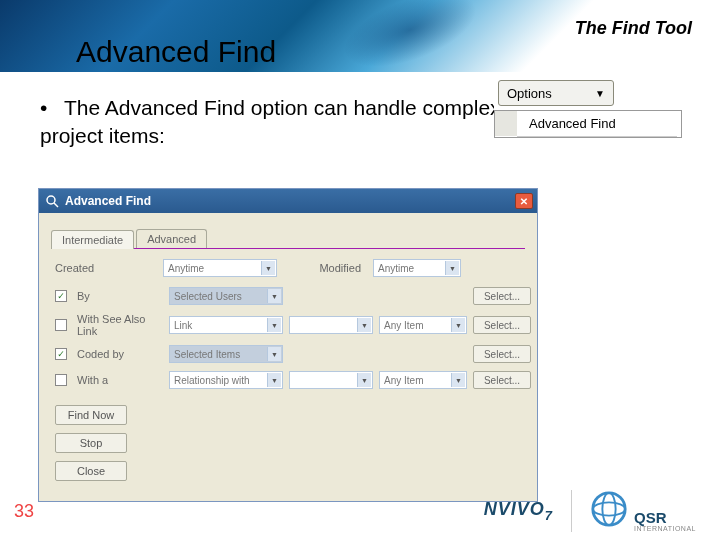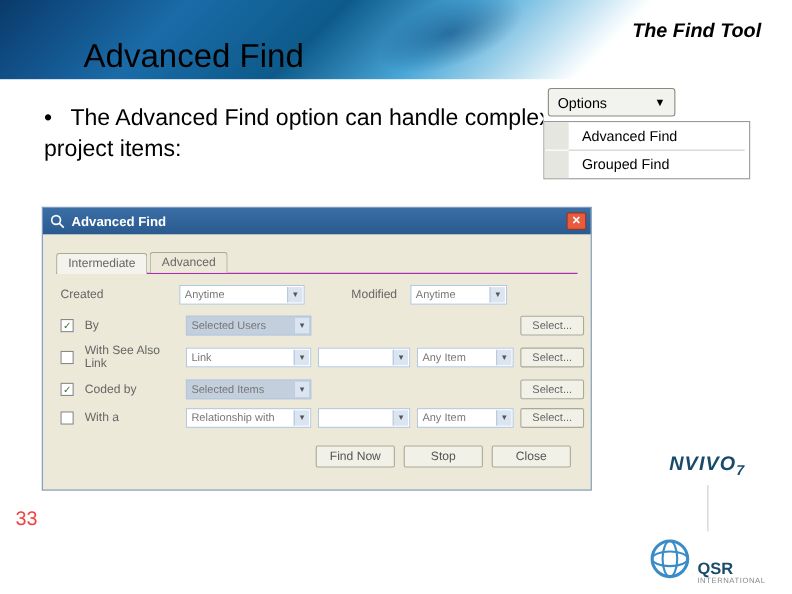--- a/index.html
+++ b/index.html
@@ -31,25 +31,25 @@
   .dd .arr { position: absolute; right: 1px; top: 1px; bottom: 1px; width: 14px; background: #dbe5f1; border-left: 1px solid #b5c8de; display: flex; align-items: center; justify-content: center; font-size: 7px; color: #555; }
   .dd.sel { background: #c3cfdd; }
   .tabs { display: flex; gap: 2px; margin: 6px 0 0 0; }
   .tab { padding: 3px 10px; border: 1px solid #a9a99a; border-bottom: none; background: #ece9d8; font-size: 11px; color: #666; border-radius: 3px 3px 0 0; }
   .tab.active { background: #f5f4ec; position: relative; top: 1px; }
   .tab-panel { border-top: 1px solid #a21caf; padding: 10px 4px 6px 4px; }
   .cb { width: 12px; height: 12px; border: 1px solid #888; background: #fff; display: inline-flex; align-items: center; justify-content: center; font-size: 9px; color: #2a7a2a; margin-right: 4px; }
   .criteria-row { display: grid; grid-template-columns: 16px 86px 114px 84px 88px 58px; gap: 6px; align-items: center; margin-bottom: 8px; }
   .top-row { display: grid; grid-template-columns: 102px 114px 84px 88px 58px; gap: 6px; align-items: center; margin-bottom: 10px; }
   .btn-sm { height: 18px; border: 1px solid #a9a99a; background: #f2f1e8; font-size: 10px; color: #666; display: flex; align-items: center; justify-content: center; border-radius: 2px; }
-  .btn-row { display: flex; gap: 8px; justify-content: flex-end; margin-top: 16px; padding-right: 2px; }
+  .btn-row { display: flex; gap: 8px; justify-content: flex-end; margin-top: 16px; padding-right: 2px; flex-direction: column; }
   .dlg-btn { width: 72px; height: 20px; border: 1px solid #a9a99a; background: #f2f1e8; font-size: 11px; color: #555; display: flex; align-items: center; justify-content: center; border-radius: 2px; }
   .footer { position: absolute; bottom: 8px; left: 0; right: 0; display: flex; align-items: center; }
   .page-num { margin-left: 14px; font-size: 18px; color: #ef4444; }
-  .logos { margin-left: auto; margin-right: 24px; display: flex; align-items: center; gap: 6px; flex-direction: column; }
+  .logos { margin-left: auto; margin-right: 24px; display: flex; align-items: center; gap: 18px; }
   .nvivo-logo { font-size: 18px; font-weight: bold; font-style: italic; color: #1a4a6a; letter-spacing: 1px; }
   .nvivo-logo .sub { font-size: 13px; vertical-align: sub; }
   .divider { width: 1px; height: 42px; background: #ccc; }
   .qsr-logo { display: flex; align-items: flex-end; gap: 6px; }
   .qsr-icon svg { width: 38px; height: 38px; }
   .qsr-txt { font-size: 15px; font-weight: bold; color: #1a4a6a; line-height: 1; }
   .qsr-sub { font-size: 7px; color: #888; letter-spacing: 0.5px; }
 </style>
 </head>
 <body>
@@ -67,21 +67,20 @@
 </div>
 
 <div class="options-panel">
   <div class="options-btn">
     <span>Options</span>
     <span class="chev">▼</span>
   </div>
   <div class="menu">
     <div class="menu-item">Advanced Find</div>
     <div class="menu-sep"></div>
-    <div class="menu-item">Grouped Find</div>
   </div>
 </div>
 
 <div class="dialog">
   <div class="titlebar">
     <span class="tb-icon">
       <svg viewBox="0 0 14 14">
           <circle cx="6" cy="6" r="4" fill="none" stroke="#fff" stroke-width="1.5"></circle>
           <line x1="9" y1="9" x2="13" y2="13" stroke="#fff" stroke-width="1.5"></line>
         </svg>

